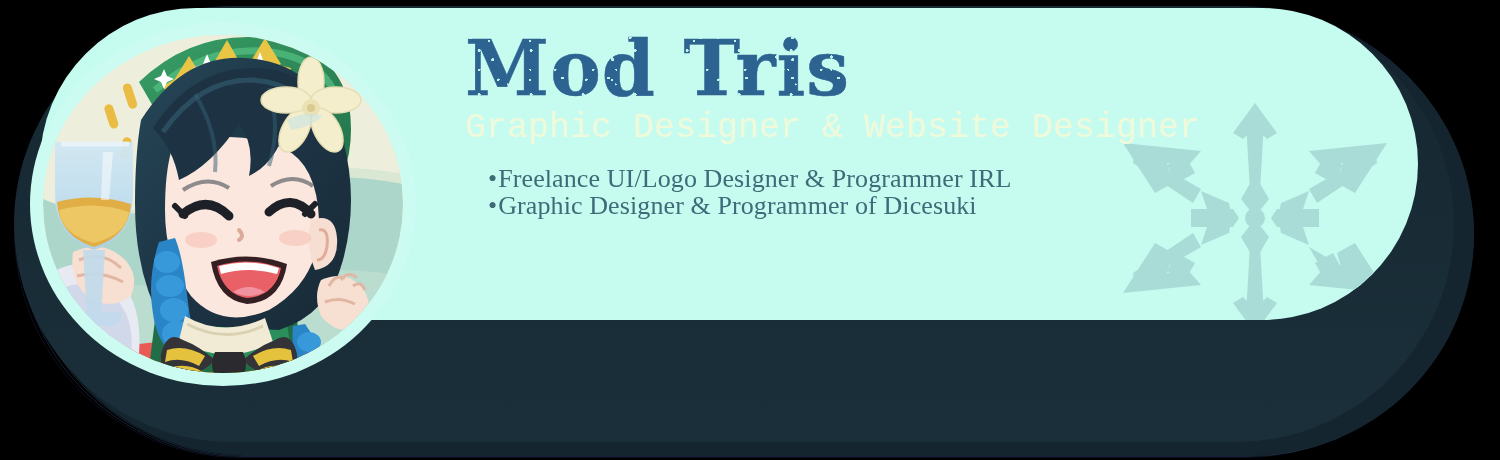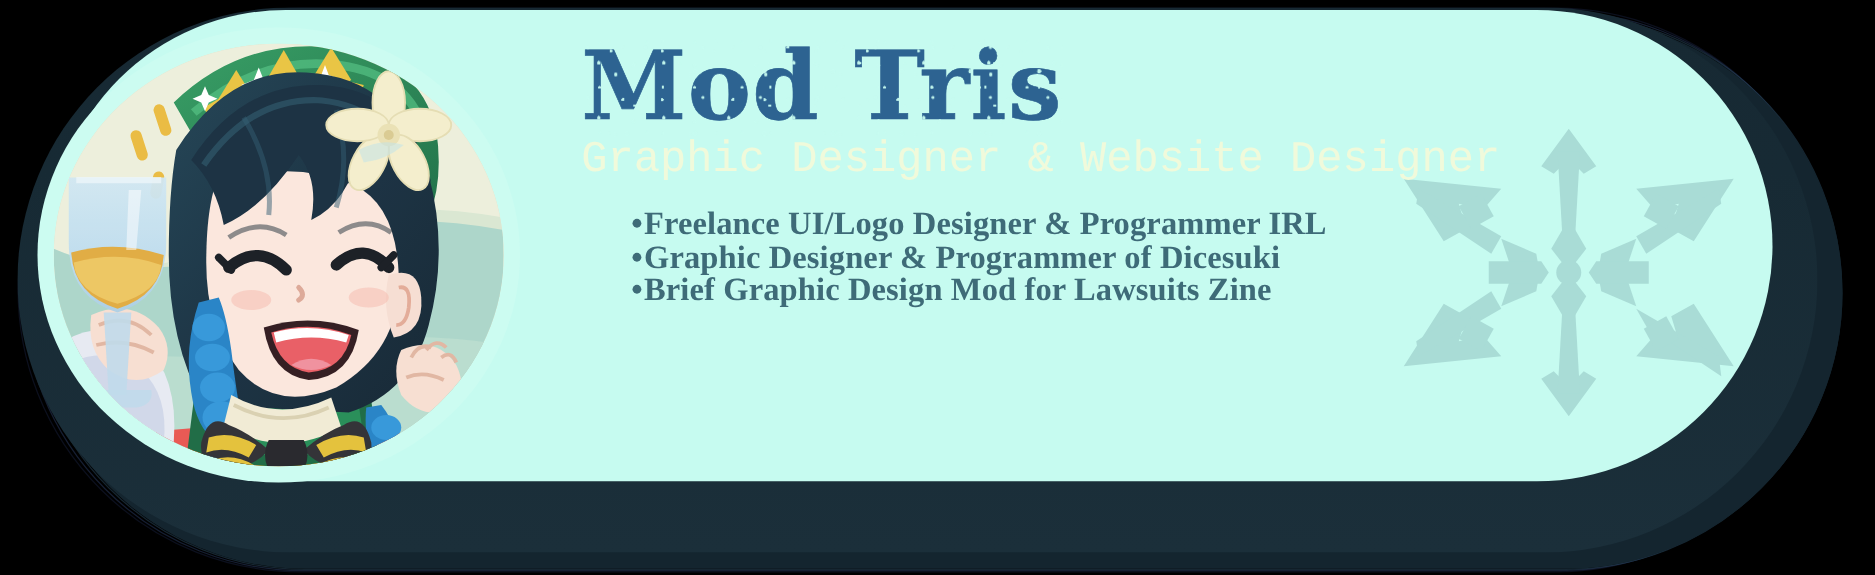--- a/index.html
+++ b/index.html
@@ -40,21 +40,21 @@
     position:absolute; left:14px; top:6px;
     width:1440px; height:436px;
     border-radius:218px;
     background:linear-gradient(180deg,#16283300 0%,#172a34 30%,#1b2f3a 100%);
     background-color:#172933;
   }
 
   
   .card{
     position:absolute; left:40px; top:8px;
-    width:1378px; height:377px;
+    width:1378px; height:312px;
     border-radius:194px;
     background:#c6fbf0;
     overflow:hidden;
   }
 
   
   .snowflake{
     position:absolute; left:1065px; top:95px;
     width:300px; height:230px;
     pointer-events:none;
@@ -121,28 +121,27 @@
     font-family:Liberation Mono, monospace;
     font-size:35px;
     line-height:40px;
     color:#f0fadb;
     margin-top:-4px;
     white-space:nowrap;
     letter-spacing:0px;
   }
   .bullets{
     margin-top:18px;
-    margin-left:40px;
+    margin-left:23px;
     font-family:"Liberation Serif", serif;
     font-size:26px;
     line-height:26.5px;
     color:#3e6b78;
     letter-spacing:0.1px;
     white-space:nowrap;
-    font-weight:bold;
   }
   .bullets li{ list-style:none; }
   .bullets li .b{ margin-right:1px; }
 </style>
 </head>
 <body>
 
 <div id="stage">
 
   <div class="frame-ring-c"></div>
@@ -191,21 +190,20 @@
         </g>
       </svg>
     </div>
 
     <div class="text-col">
       <div class="title">Mod Tris</div>
       <div class="subtitle">Graphic Designer &amp; Website Designer</div>
       <ul class="bullets">
         <li><span class="b">•</span><span>Freelance UI/Logo Designer &amp; Programmer IRL</span></li>
         <li><span class="b">•</span><span>Graphic Designer &amp; Programmer of Dicesuki</span></li>
-        <li><span class="b">•</span><span>Brief Graphic Design Mod for Lawsuits Zine</span></li>
       </ul>
     </div>
   </div>
 
   <div class="avatar-wrap">
     <div class="avatar">
       <svg viewBox="0 0 360 360" xmlns="http://www.w3.org/2000/svg" preserveAspectRatio="xMidYMid slice">
         <defs>
           <clipPath id="circ">
               <circle cx="180" cy="180" r="180"></circle>

